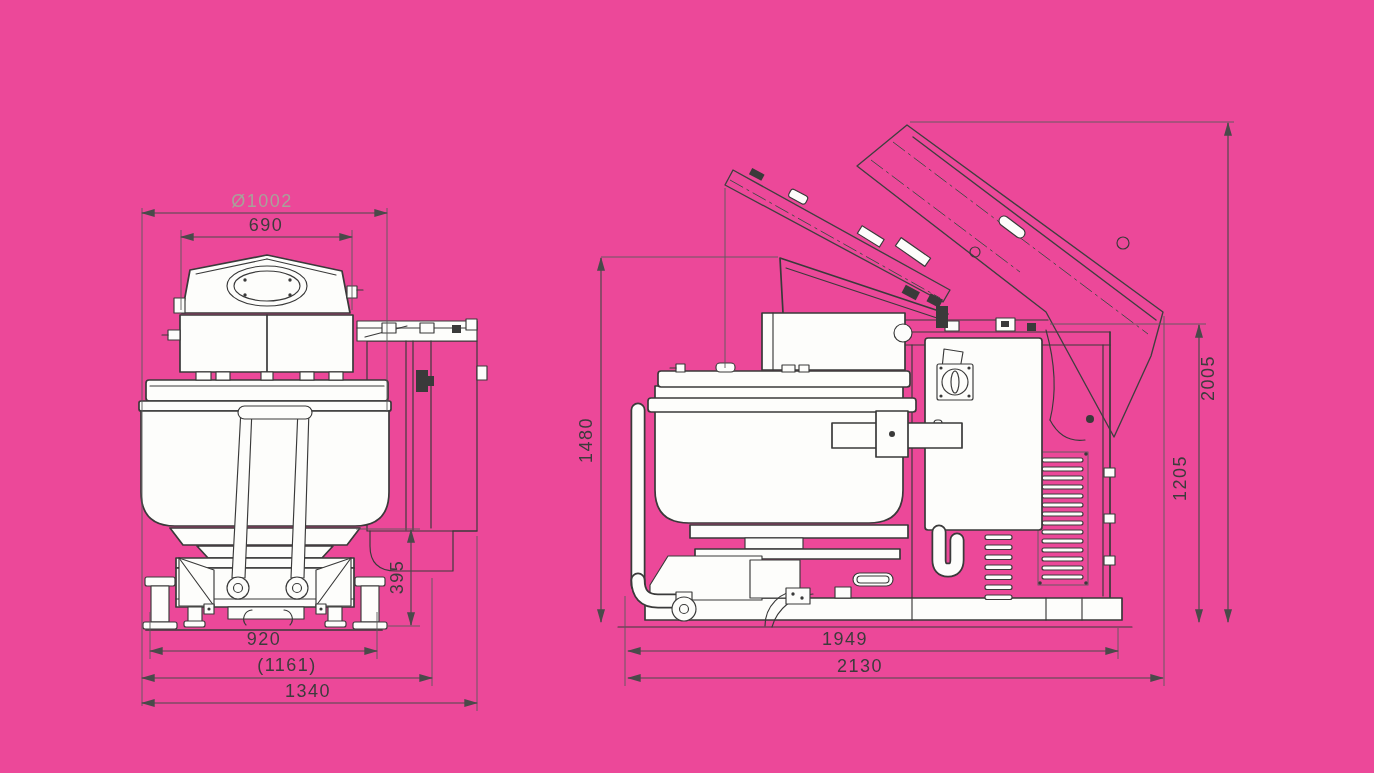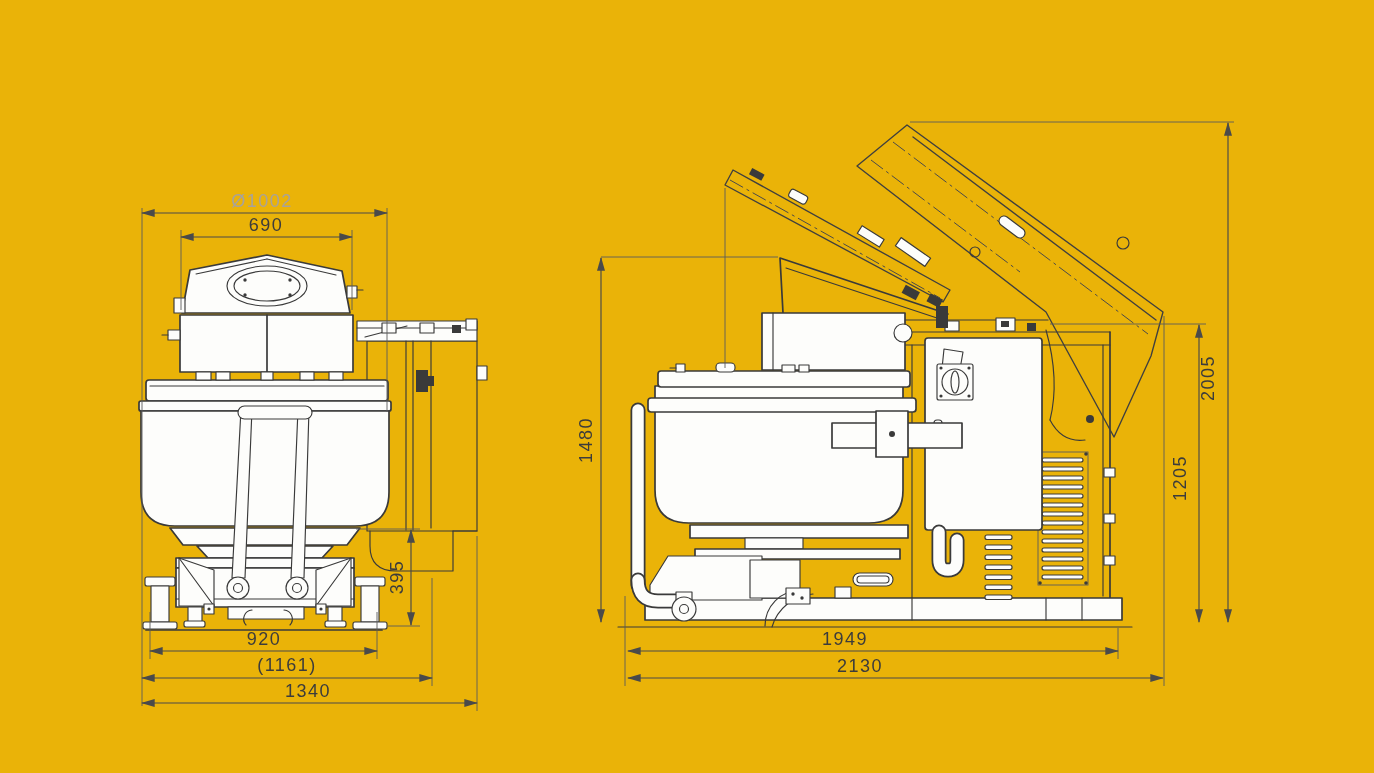--- a/index.html
+++ b/index.html
@@ -1,16 +1,16 @@
 <!DOCTYPE html>
 <html><head>
 <meta charset="utf-8">
 <style>
   html,body{margin:0;padding:0;background:#ffffff;}
-  .wrap{width:1374px;height:773px;background:#eab308;position:relative;overflow:hidden;
+  .wrap{width:1374px;height:773px;background:#ec4899;position:relative;overflow:hidden;
         font-family:"Liberation Sans", sans-serif;}
   svg{display:block}
   .ln  {fill:none;stroke:#3a3a3a;stroke-width:1.7;stroke-linecap:round;stroke-linejoin:round}
   .ln2 {fill:none;stroke:#3a3a3a;stroke-width:1.15;stroke-linecap:round;stroke-linejoin:round}
   .lnw {fill:#fdfdfb;stroke:#3a3a3a;stroke-width:1.7;stroke-linejoin:round}
   .lnw2{fill:#fdfdfb;stroke:#3a3a3a;stroke-width:1.15;stroke-linejoin:round}
   .dk  {fill:#3a3a3a;stroke:none}
   .tube {fill:none;stroke:#3a3a3a;stroke-width:15;stroke-linecap:round}
   .tubei{fill:none;stroke:#fdfdfb;stroke-width:11.5;stroke-linecap:round}
   .dim {fill:none;stroke:#4a4a4a;stroke-width:1.15;stroke-linecap:butt}

